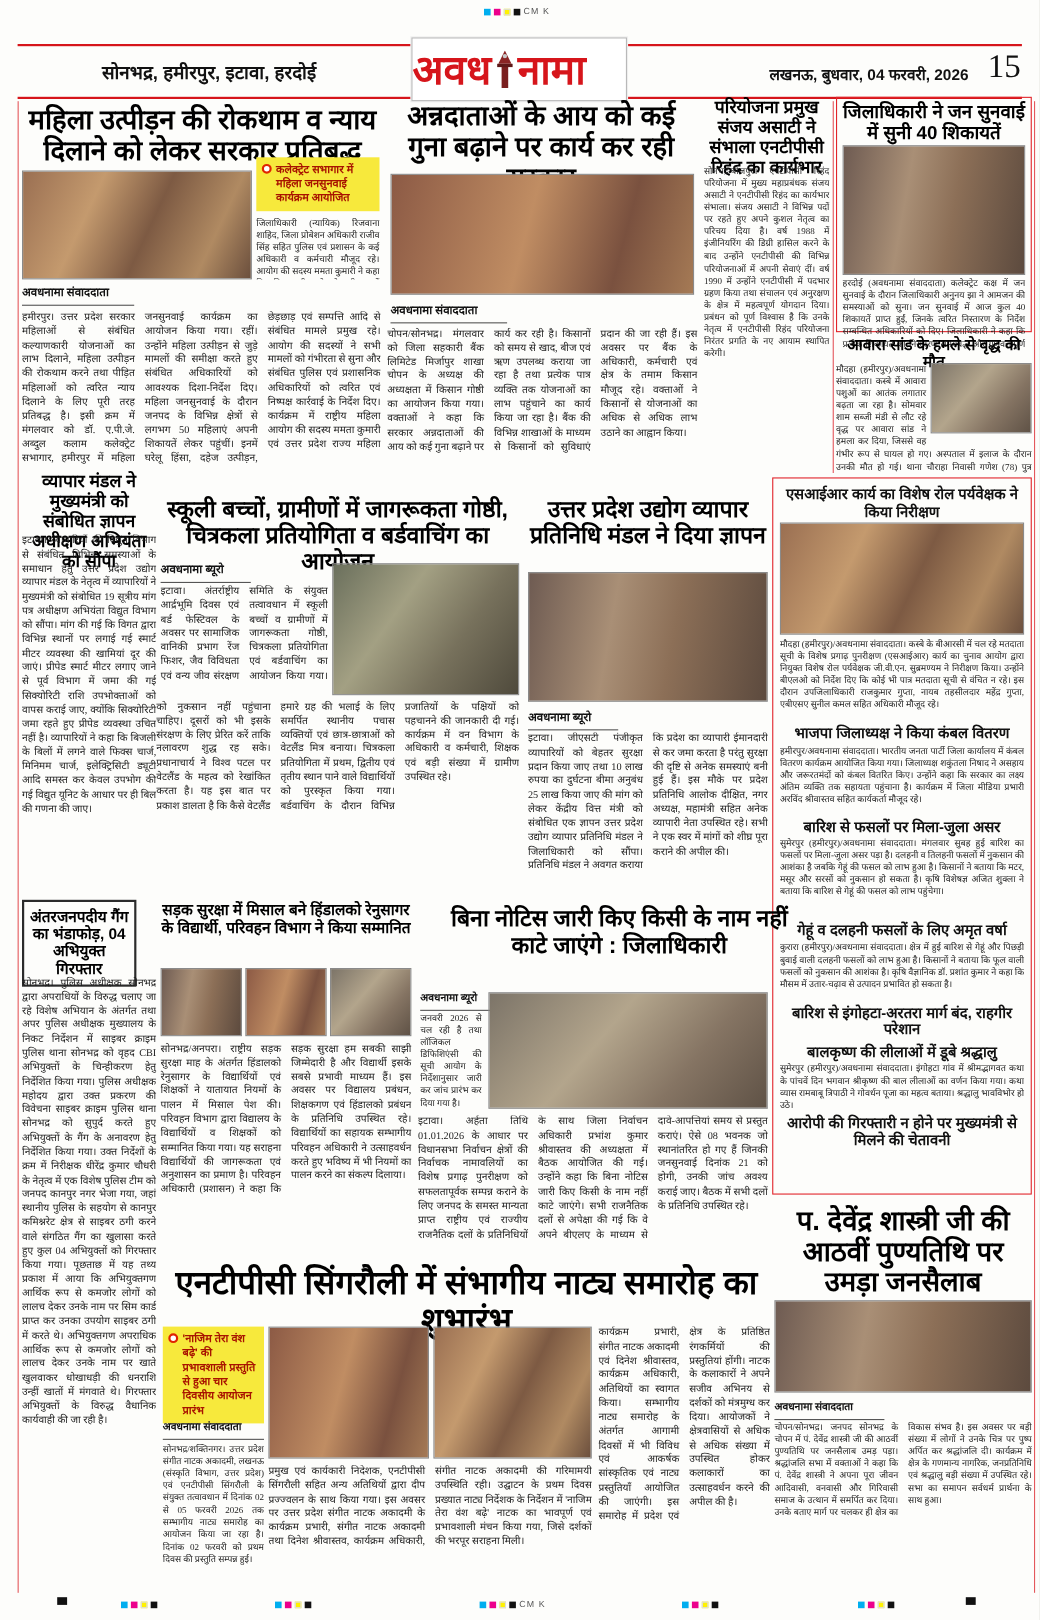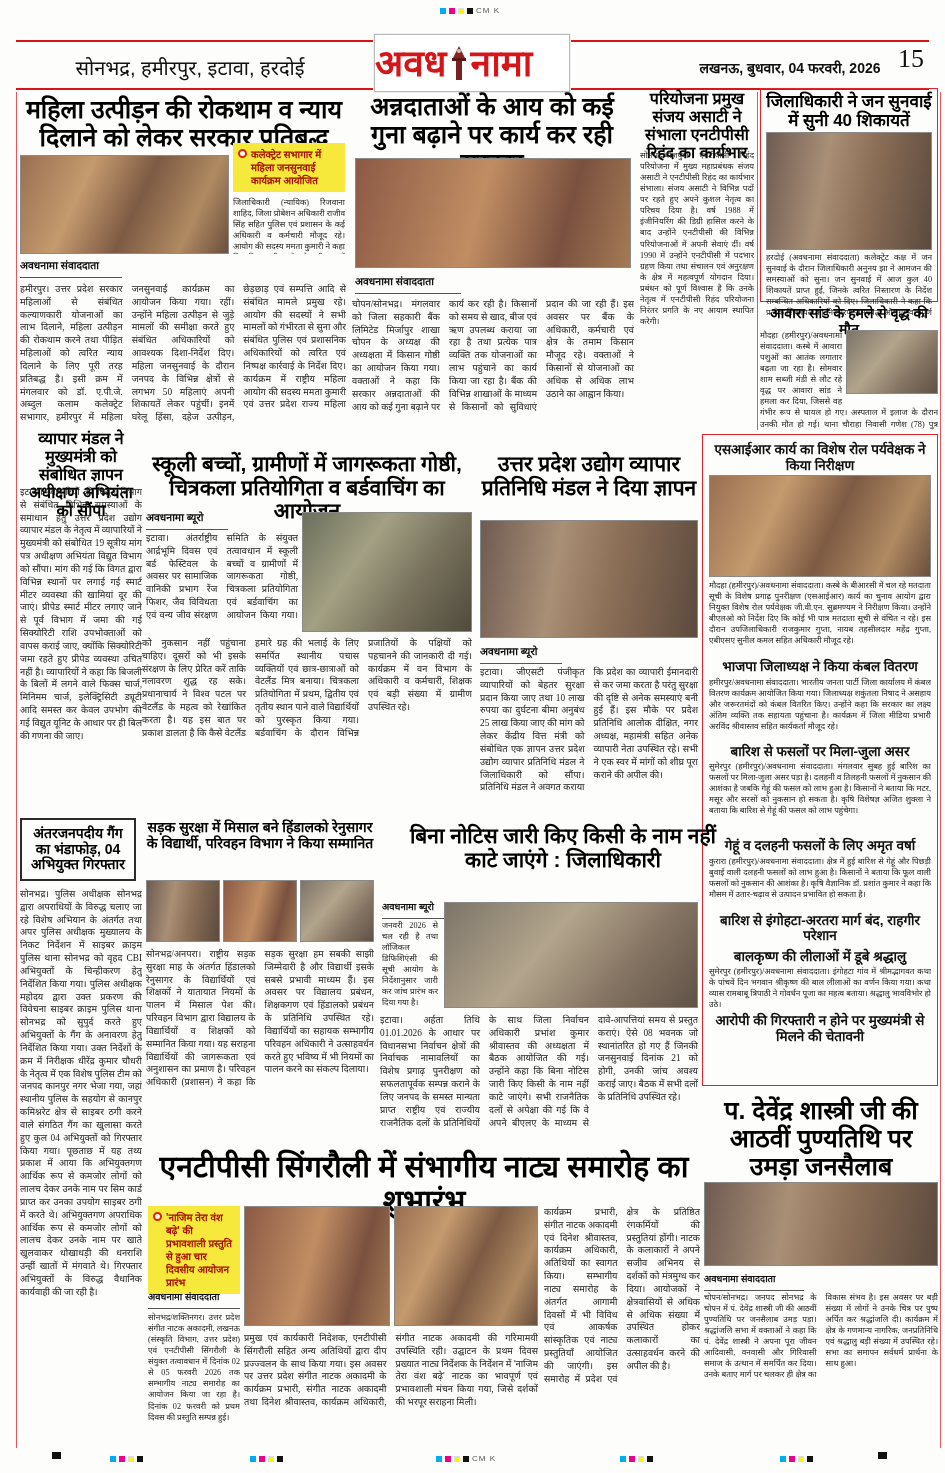--- a/index.html
+++ b/index.html
@@ -5,29 +5,29 @@
   * { margin:0; padding:0; box-sizing:border-box; }
   html,body { background:#e8e8e4; }
   #page {
     position:relative; width:945px; height:1473px; margin:0 auto;
     background:#fdfdfb; overflow:hidden;
     font-family:"Liberation Serif", serif; color:#111;
   }
   .abs { position:absolute; }
   
   .rule-red { position:absolute; background:#d6151b; }
-  .edition { font-family:"Liberation Sans",sans-serif; font-weight:normal; font-size:20px; }
+  .edition { font-family:"Liberation Sans",sans-serif; font-weight:bold; font-size:17px; }
   .dateline-top { font-family:"Liberation Sans",sans-serif; font-weight:bold; font-size:14px; }
   .masthead-card {
     position:absolute; background:#fff; border:1px solid #b9b9b9;
     display:flex; align-items:center; gap:2px;
     box-shadow:0 0 0 1px #eee;
   }
   .masthead-txt { color:#d6151b; font-family:"Liberation Sans",sans-serif; font-weight:bold; font-size:37px; line-height:1; }
-  .pageno { font-size:26px; font-family:"Liberation Serif",serif; }
+  .pageno { font-size:30px; font-family:"Liberation Serif",serif; }
   
   .cmyk { position:absolute; display:flex; gap:3px; align-items:center; }
   .cmyk .sq { width:6px; height:6px; display:inline-block; }
   .cmyk .lbl { font-family:"Liberation Sans",sans-serif; font-size:8px; color:#555; letter-spacing:1px; }
   .c{background:#00aeef}.m{background:#ec008c}.y{background:#fff200;border:1px solid #ddd}.k{background:#111}
   .corner { position:absolute; width:9px; height:7px; background:#111; }
   
   .hl { font-family:"Liberation Sans",sans-serif; font-weight:bold; text-align:center; line-height:1.12; color:#000; }
   .hl-xl { font-size:25px; }
   .hl-banner { font-size:30px; }
@@ -99,21 +99,21 @@
     <span class="ring"></span>
     <span>कलेक्ट्रेट सभागार में महिला जनसुनवाई कार्यक्रम आयोजित</span>
   </div>
   <div class="abs body-xs" style="left:233px; top:197px; width:112px; height:57px; overflow:hidden;">जिलाधिकारी (न्यायिक) रिजवाना शाहिद, जिला प्रोबेशन अधिकारी राजीव सिंह सहित पुलिस एवं प्रशासन के कई अधिकारी व कर्मचारी मौजूद रहे। आयोग की सदस्य ममता कुमारी ने कहा कि महिला उत्पीड़न से जुड़े सभी मामलों में त्वरित एवं निष्पक्ष कार्यवाही की जाए।</div>
   <div class="abs byline" style="left:20px; top:258px; width:102px;">अवधनामा संवाददाता</div>
   <div class="abs body-txt cols3" style="left:20px; top:283px; width:326px; height:143px; overflow:hidden;">हमीरपुर। उत्तर प्रदेश सरकार महिलाओं से संबंधित कल्याणकारी योजनाओं का लाभ दिलाने, महिला उत्पीड़न की रोकथाम करने तथा पीड़ित महिलाओं को त्वरित न्याय दिलाने के लिए पूरी तरह प्रतिबद्ध है। इसी क्रम में मंगलवार को डॉ. ए.पी.जे. अब्दुल कलाम कलेक्ट्रेट सभागार, हमीरपुर में महिला जनसुनवाई कार्यक्रम का आयोजन किया गया। रहीं। उन्होंने महिला उत्पीड़न से जुड़े मामलों की समीक्षा करते हुए संबंधित अधिकारियों को आवश्यक दिशा-निर्देश दिए। महिला जनसुनवाई के दौरान जनपद के विभिन्न क्षेत्रों से लगभग 50 महिलाएं अपनी शिकायतें लेकर पहुंचीं। इनमें घरेलू हिंसा, दहेज उत्पीड़न, छेड़छाड़ एवं सम्पत्ति आदि से संबंधित मामले प्रमुख रहे। आयोग की सदस्यों ने सभी मामलों को गंभीरता से सुना और संबंधित पुलिस एवं प्रशासनिक अधिकारियों को त्वरित एवं निष्पक्ष कार्रवाई के निर्देश दिए। कार्यक्रम में राष्ट्रीय महिला आयोग की सदस्य ममता कुमारी एवं उत्तर प्रदेश राज्य महिला आयोग की सदस्य अनिता गुप्ता विशेष रूप से उपस्थित रहीं।</div>
 
   <div class="abs hl hl-sm" style="left:20px; top:430px; width:122px;">व्यापार मंडल ने मुख्यमंत्री को संबोधित ज्ञापन अधीक्षण अभियंता को सौंपा</div>
   <div class="abs body-txt" style="left:20px; top:486px; width:122px; height:326px; overflow:hidden;">इटावा। व्यापारियों की विद्युत विभाग से संबंधित विभिन्न समस्याओं के समाधान हेतु उत्तर प्रदेश उद्योग व्यापार मंडल के नेतृत्व में व्यापारियों ने मुख्यमंत्री को संबोधित 19 सूत्रीय मांग पत्र अधीक्षण अभियंता विद्युत विभाग को सौंपा। मांग की गई कि विगत द्वारा विभिन्न स्थानों पर लगाई गई स्मार्ट मीटर व्यवस्था की खामियां दूर की जाएं। प्रीपेड स्मार्ट मीटर लगाए जाने से पूर्व विभाग में जमा की गई सिक्योरिटी राशि उपभोक्ताओं को वापस कराई जाए, क्योंकि सिक्योरिटी जमा रहते हुए प्रीपेड व्यवस्था उचित नहीं है। व्यापारियों ने कहा कि बिजली के बिलों में लगने वाले फिक्स चार्ज, मिनिमम चार्ज, इलेक्ट्रिसिटी ड्यूटी आदि समस्त कर केवल उपभोग की गई विद्युत यूनिट के आधार पर ही बिल की गणना की जाए।</div>
 
-  <div class="abs blackbox hl hl-md" style="left:20px; top:818px; width:116px;">अंतरजनपदीय गैंग का भंडाफोड़, 04 अभियुक्त गिरफ्तार</div>
+  <div class="abs blackbox hl hl-md" style="left:20px; top:818px; width:104px;">अंतरजनपदीय गैंग का भंडाफोड़, 04 अभियुक्त गिरफ्तार</div>
   <div class="abs body-txt" style="left:20px; top:888px; width:122px; height:554px; overflow:hidden;">सोनभद्र। पुलिस अधीक्षक सोनभद्र द्वारा अपराधियों के विरुद्ध चलाए जा रहे विशेष अभियान के अंतर्गत तथा अपर पुलिस अधीक्षक मुख्यालय के निकट निर्देशन में साइबर क्राइम पुलिस थाना सोनभद्र को वृहद CBI अभियुक्तों के चिन्हीकरण हेतु निर्देशित किया गया। पुलिस अधीक्षक महोदय द्वारा उक्त प्रकरण की विवेचना साइबर क्राइम पुलिस थाना सोनभद्र को सुपुर्द करते हुए अभियुक्तों के गैंग के अनावरण हेतु निर्देशित किया गया। उक्त निर्देशों के क्रम में निरीक्षक धीरेंद्र कुमार चौधरी के नेतृत्व में एक विशेष पुलिस टीम को जनपद कानपुर नगर भेजा गया, जहां स्थानीय पुलिस के सहयोग से कानपुर कमिश्नरेट क्षेत्र से साइबर ठगी करने वाले संगठित गैंग का खुलासा करते हुए कुल 04 अभियुक्तों को गिरफ्तार किया गया। पूछताछ में यह तथ्य प्रकाश में आया कि अभियुक्तगण आर्थिक रूप से कमजोर लोगों को लालच देकर उनके नाम पर सिम कार्ड प्राप्त कर उनका उपयोग साइबर ठगी में करते थे। अभियुक्तगण अपराधिक आर्थिक रूप से कमजोर लोगों को लालच देकर उनके नाम पर खाते खुलवाकर धोखाधड़ी की धनराशि उन्हीं खातों में मंगवाते थे। गिरफ्तार अभियुक्तों के विरुद्ध वैधानिक कार्यवाही की जा रही है।</div>
 
   <div class="abs hl hl-lg" style="left:142px; top:452px; width:330px;">स्कूली बच्चों, ग्रामीणों में जागरूकता गोष्ठी, चित्रकला प्रतियोगिता व बर्डवाचिंग का आयोजन</div>
   <div class="abs byline" style="left:146px; top:510px; width:82px;">अवधनामा ब्यूरो</div>
   <div class="abs photo ph-e" style="left:302px; top:512px; width:170px; height:120px;"></div>
   <div class="abs body-txt cols2" style="left:146px; top:532px; width:152px; height:100px; overflow:hidden;">इटावा। अंतर्राष्ट्रीय आर्द्रभूमि दिवस एवं बर्ड फेस्टिवल के अवसर पर सामाजिक वानिकी प्रभाग रेंज फिशर, जैव विविधता एवं वन्य जीव संरक्षण समिति के संयुक्त तत्वावधान में स्कूली बच्चों व ग्रामीणों में जागरूकता गोष्ठी, चित्रकला प्रतियोगिता एवं बर्डवाचिंग का आयोजन किया गया। प्रभागीय वनाधिकारी ने बताया कि आर्द्रभूमियां धरती की किडनी की तरह काम करती हैं, यह हमारे भूगर्भ जल के सबसे बड़े स्रोत हैं इसलिए हमें जल एवं पक्षियों का संरक्षण करना चाहिए।</div>
   <div class="abs body-txt cols3" style="left:142px; top:637px; width:330px; height:152px; overflow:hidden;">को नुकसान नहीं पहुंचाना चाहिए। दूसरों को भी इसके संरक्षण के लिए प्रेरित करें ताकि नलावरण शुद्ध रह सके। प्रधानाचार्य ने विश्व पटल पर वेटलैंड के महत्व को रेखांकित करता है। यह इस बात पर प्रकाश डालता है कि कैसे वेटलैंड हमारे ग्रह की भलाई के लिए समर्पित स्थानीय पचास व्यक्तियों एवं छात्र-छात्राओं को वेटलैंड मित्र बनाया। चित्रकला प्रतियोगिता में प्रथम, द्वितीय एवं तृतीय स्थान पाने वाले विद्यार्थियों को पुरस्कृत किया गया। बर्डवाचिंग के दौरान विभिन्न प्रजातियों के पक्षियों को पहचानने की जानकारी दी गई। कार्यक्रम में वन विभाग के अधिकारी व कर्मचारी, शिक्षक एवं बड़ी संख्या में ग्रामीण उपस्थित रहे।</div>
 
   <div class="abs hl hl-md" style="left:146px; top:820px; width:228px;">सड़क सुरक्षा में मिसाल बने हिंडालको रेनुसागर के विद्यार्थी, परिवहन विभाग ने किया सम्मानित</div>
   <div class="abs" style="left:146px; top:880px; width:228px; height:62px; display:flex; gap:3px;">

